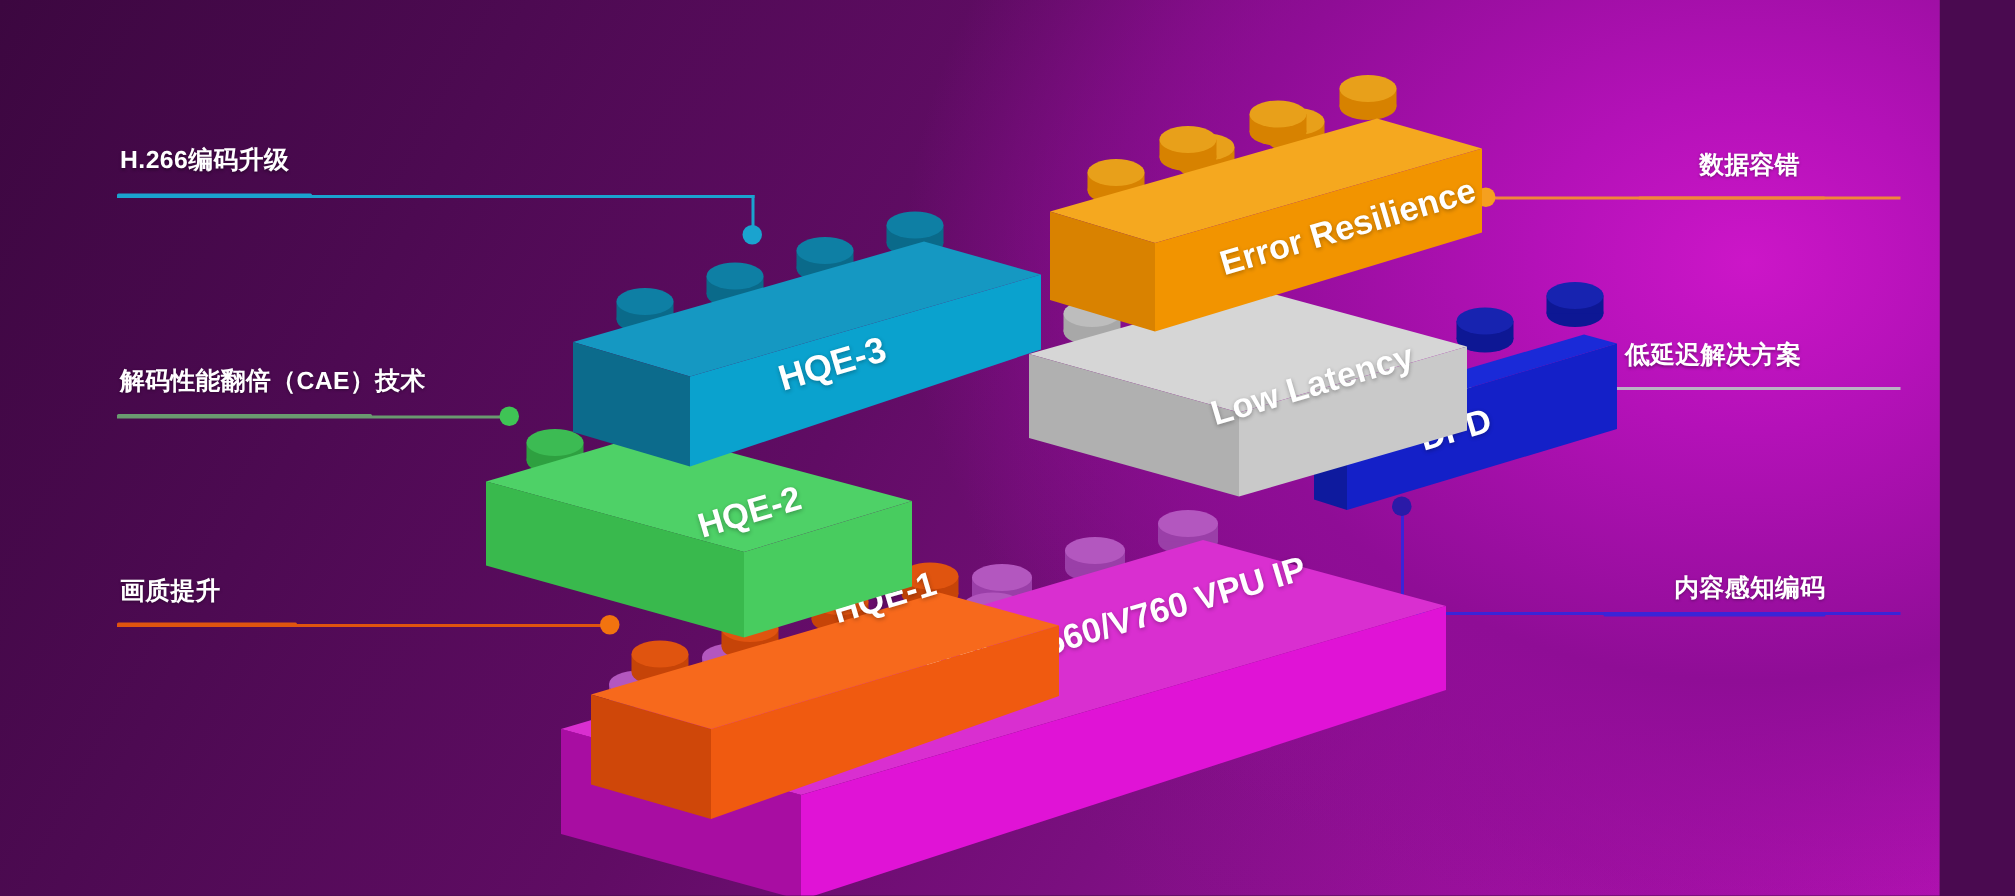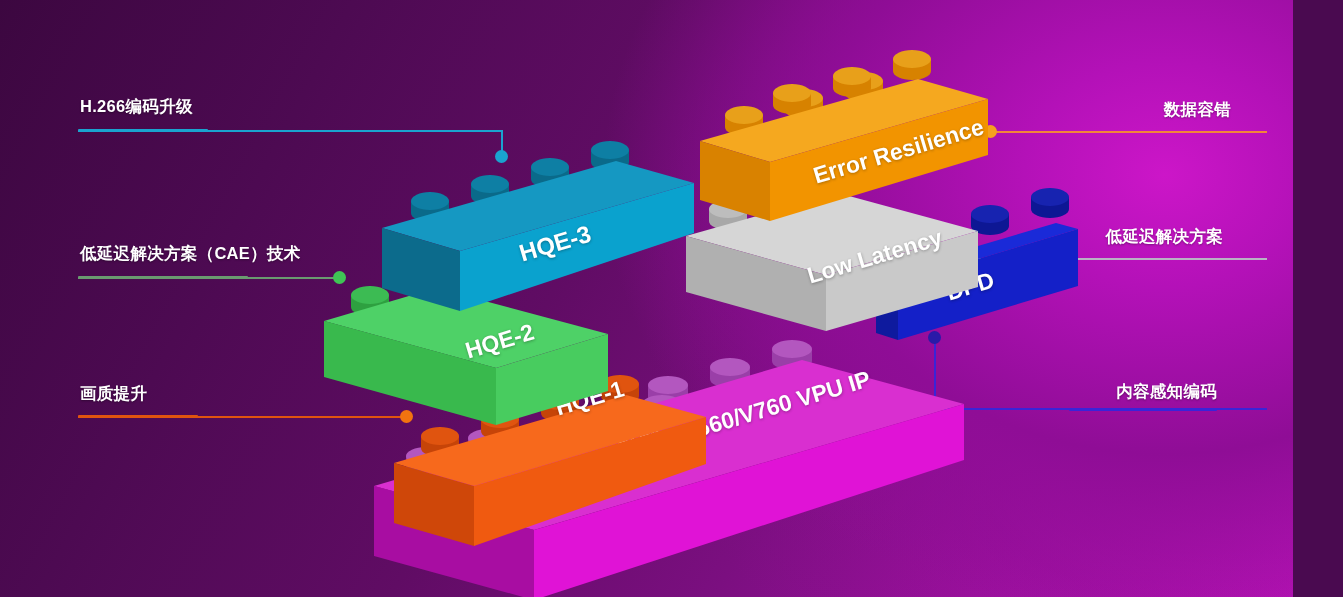--- a/index.html
+++ b/index.html
@@ -56,30 +56,30 @@
   <div class="conn hline" style="left:972px;top:258px;width:295px;background:#b9b3c4;"></div>
   <div class="dot" style="left:965px;top:252px;width:14px;height:14px;background:#d2d2d2;"></div>
 
   <div class="conn vline" style="left:934px;top:340px;height:69px;background:#3a24d8;"></div>
   <div class="conn hline" style="left:934px;top:408px;width:333px;background:#3a24d8;"></div>
   <div class="dot" style="left:928px;top:331px;width:13px;height:13px;background:#2a1aa8;"></div>
 
   <div class="label" style="left:80px;top:96px;">H.266编码升级</div>
   <div class="rule" style="left:78px;top:129px;width:130px;background:#1aa3cf;"></div>
 
-  <div class="label" style="left:80px;top:243px;">低延迟解决方案（CAE）技术</div>
+  <div class="label" style="left:80px;top:243px;">解码性能翻倍（CAE）技术</div>
   <div class="rule" style="left:78px;top:276px;width:170px;background:#6a9a70;"></div>
 
   <div class="label" style="left:80px;top:383px;">画质提升</div>
   <div class="rule" style="left:78px;top:415px;width:120px;background:#e0540f;"></div>
 
-  <div class="label right" style="right:62px;top:99px;text-align:right;">数据容错</div>
+  <div class="label right" style="right:93px;top:99px;text-align:right;">数据容错</div>
   <div class="rule" style="right:76px;top:131px;width:125px;background:#f2853a;"></div>
 
-  <div class="label right" style="right:70px;top:226px;">低延迟解决方案</div>
+  <div class="label right" style="right:92px;top:226px;">低延迟解决方案</div>
   <div class="rule" style="right:76px;top:258px;width:168px;background:#b9b3c4;"></div>
 
   <div class="label right" style="right:76px;top:381px;">内容感知编码</div>
   <div class="rule" style="right:76px;top:409px;width:148px;background:#3a24d8;"></div>
 
   <div class="brick" style="left:352px;top:300px;">
     <svg width="690" height="260" viewBox="0 0 690 260">
 
       <g>
         <g>

